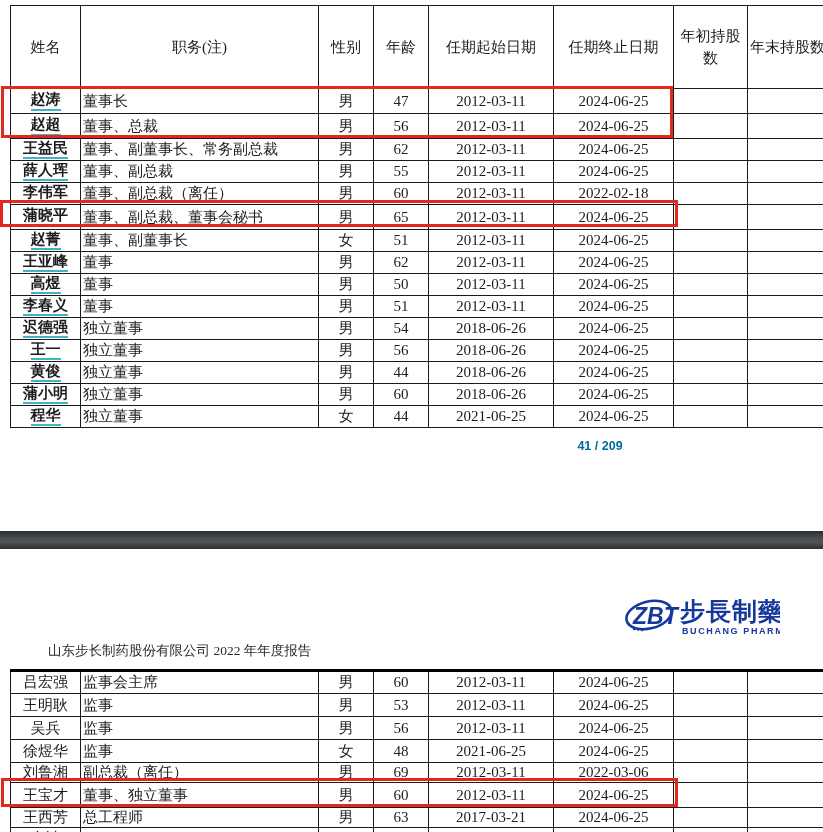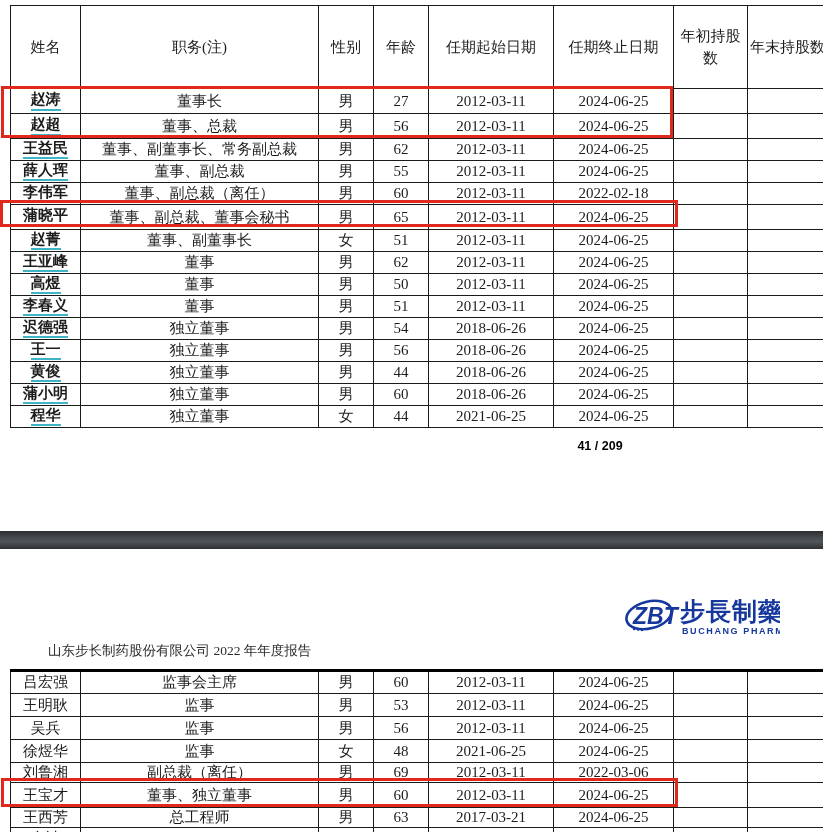--- a/index.html
+++ b/index.html
@@ -40,21 +40,21 @@
   }
   col.c0 { width: 70px; }
   col.c1 { width: 238px; }
   col.c2 { width: 55px; }
   col.c3 { width: 55px; }
   col.c4 { width: 125px; }
   col.c5 { width: 120px; }
   col.c6 { width: 74px; }
   col.c7 { width: 80px; }
   td.c0 { text-align: center; }
-  td.c1 { text-align: center; padding-left: 9px; }
+  td.c1 { text-align: left; padding-left: 9px; }
   td.c2, td.c3, td.c4, td.c5 { text-align: center; }
   
   #table-page1 tbody tr { height: 22px; }
   #table-page1 tbody tr:nth-child(1),
   #table-page1 tbody tr:nth-child(2),
   #table-page1 tbody tr:nth-child(6) { height: 25px; }
   #table-page2 tbody tr { height: 23px; }
   #table-page2 tbody tr:nth-child(5) { height: 20px; }
   #table-page2 tbody tr:nth-child(6) { height: 25px; }
   #table-page2 tbody tr:nth-child(7) { height: 20px; }
@@ -66,21 +66,21 @@
     font-weight: bold;
   }
   
   .page-indicator {
     position: absolute;
     left: 560px; top: 439px; width: 80px;
     text-align: center;
     font-family: "Liberation Sans", "DejaVu Sans", sans-serif;
     font-weight: bold;
     font-size: 12.5px;
-    color: #000000;
+    color: #0369a1;
   }
   
   .page-separator {
     position: absolute;
     left: 0; top: 531px;
     width: 823px; height: 18px;
     background: linear-gradient(180deg, #2b2d2f 0%, #4a4d50 40%, #515458 60%, #2e3032 100%);
   }
   
   .page2-header {
@@ -132,21 +132,21 @@
         <th class="c5">任期终止日期</th>
         <th class="c6">年初持股数</th>
         <th class="c7">年末持股数</th>
       </tr>
   </thead>
   <tbody>
       <tr>
         <td class="c0"><span class="name-link">赵涛</span></td>
         <td class="c1">董事长</td>
         <td class="c2">男</td>
-        <td class="c3">27</td>
+        <td class="c3">47</td>
         <td class="c4">2012-03-11</td>
         <td class="c5">2024-06-25</td>
         <td class="c6"></td>
         <td class="c7"></td>
       </tr>
       <tr>
         <td class="c0"><span class="name-link">赵超</span></td>
         <td class="c1">董事、总裁</td>
         <td class="c2">男</td>
         <td class="c3">56</td>

